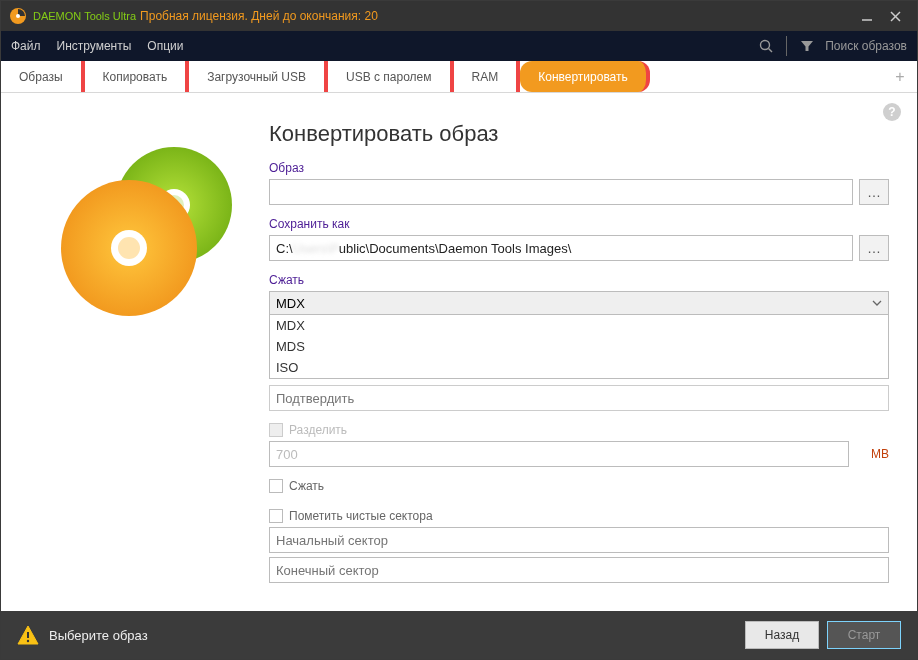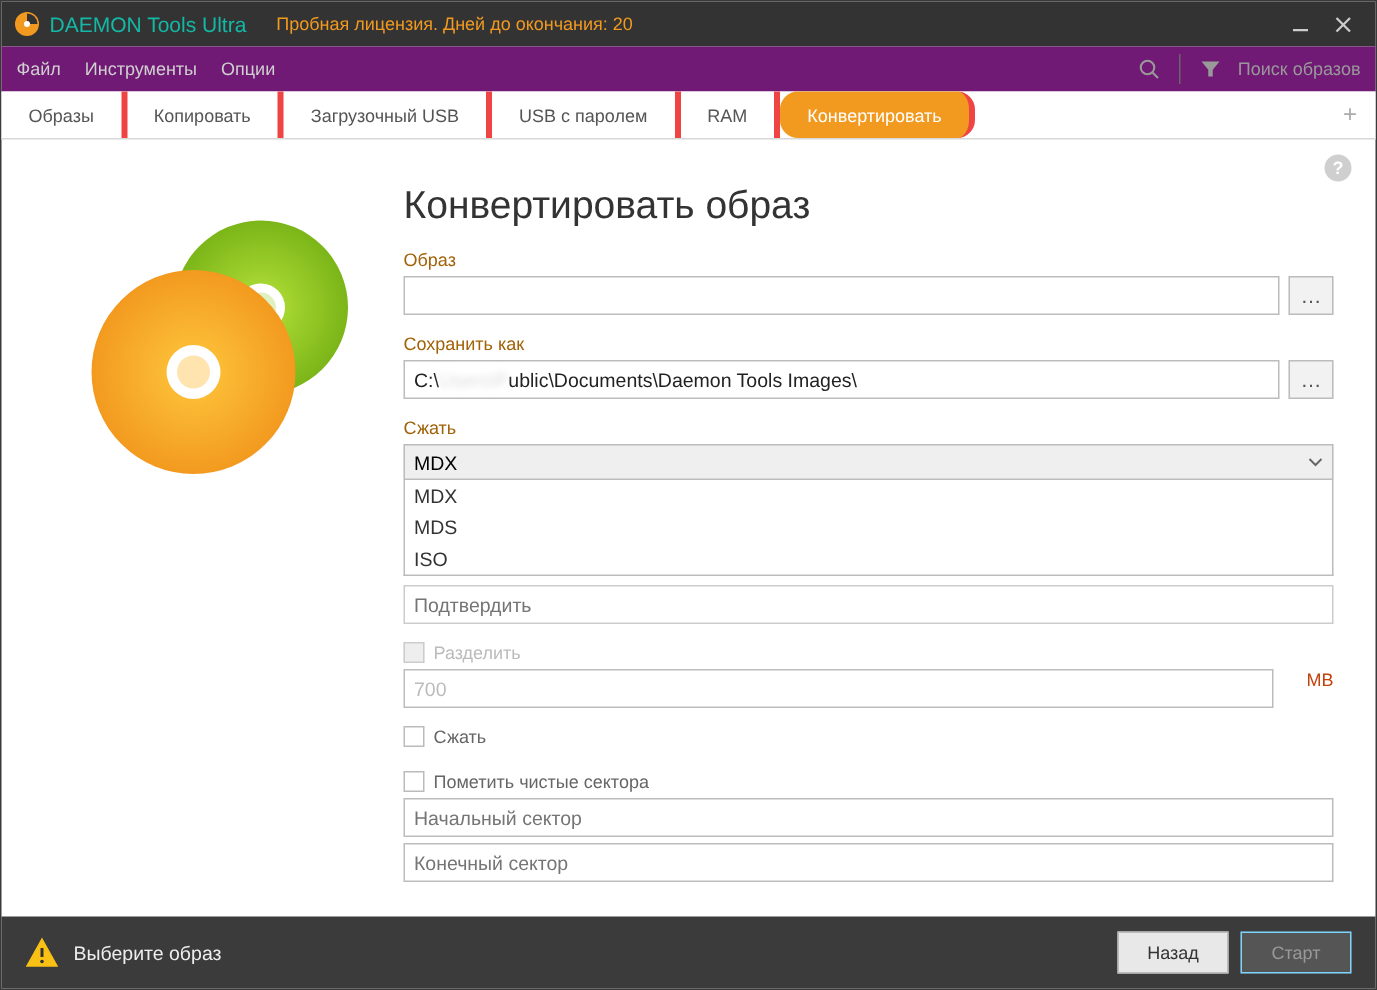--- a/index.html
+++ b/index.html
@@ -1,55 +1,55 @@
 <!DOCTYPE html>
 <html><head>
 <meta charset="utf-8">
 <style>
 * { margin:0; padding:0; box-sizing:border-box; font-family:"Segoe UI",Arial,sans-serif; }
 body { background:#f0f0f0; }
 .window { width:918px; height:660px; background:#fff; margin:0 auto; display:flex; flex-direction:column; border:1px solid #3a3a3a; }
 .titlebar { height:30px; background:#333333; display:flex; align-items:center; padding:0 8px; color:#d0d0d0; }
 .tb-logo { width:18px; height:18px; margin-right:6px; }
-.tb-title { font-size:14px; color:#14b8a6; }
-.tb-trial { font-size:12px; color:#f29a1f; margin-left:20px; }
+.tb-title { font-size:11px; color:#84cc16; }
+.tb-trial { font-size:12px; color:#f29a1f; margin-left:4px; }
 .tb-spacer { flex:1; }
 .tb-btn { width:28px; height:28px; display:flex; align-items:center; justify-content:center; color:#d0d0d0; font-size:14px; }
-.menubar { height:30px; background:#701a75; display:flex; align-items:center; padding:0 10px; color:#d0d0d0; font-size:12px; }
+.menubar { height:30px; background:#0f172a; display:flex; align-items:center; padding:0 10px; color:#d0d0d0; font-size:12px; }
 .menu-item { margin-right:16px; }
 .mb-spacer { flex:1; }
 .mb-icon { width:28px; height:28px; display:flex; align-items:center; justify-content:center; color:#999; }
 .mb-search-text { color:#999; font-size:12px; margin-left:4px; }
 .mb-divider { width:1px; height:20px; background:#666; margin:0 6px; }
 .tabsbar { height:32px; background:#ffffff; display:flex; align-items:stretch; border-bottom:1px solid #d8d8d8; font-size:12px; }
 .tab { padding:0 18px; display:flex; align-items:center; color:#555; border-right:4px solid #ef4444; }
 .tab.active { background:#f29a1f; color:#fff;border-radius:12px; }
 .tabs-spacer { flex:1; }
 .tab-plus { width:34px; display:flex; align-items:center; justify-content:center; color:#aaa; font-size:16px; }
 .content { flex:1; display:flex; padding:12px 28px 8px 28px; position:relative; overflow:hidden; }
 .help-icon { position:absolute; top:10px; right:16px; width:18px; height:18px; border-radius:50%; background:#cfcfcf; color:#fff; display:flex; align-items:center; justify-content:center; font-size:12px; font-weight:bold; }
 .left-illust { width:240px; padding-top:28px; display:flex; justify-content:center; }
 .form { flex:1; padding-top:16px; }
-.form h1 { font-size:26px; font-weight:400; color:#333; margin-bottom:14px; }
-.label { font-size:12px; color:#a16207; margin-bottom:4px; }
+.form h1 { font-size:22px; font-weight:400; color:#333; margin-bottom:14px; }
+.label { font-size:12px; color:#4c1d95; margin-bottom:4px; }
 .row { display:flex; align-items:stretch; margin-bottom:12px; }
 .input { flex:1; border:1px solid #bcbcbc; font-size:13px; padding:4px 6px; height:26px; background:#fff; color:#222; }
 .input.disabled { background:#fff; color:#bbb; }
 .btn-browse { width:30px; height:26px; border:1px solid #bcbcbc; background:#f2f2f2; margin-left:6px; display:flex; align-items:center; justify-content:center; font-size:14px; color:#555; }
 .select-wrap { position:relative; margin-bottom:0; }
 .select { width:100%; border:1px solid #bcbcbc; background:#efefef; height:24px; font-size:13px; padding:0 6px; display:flex; align-items:center; justify-content:space-between; }
 .dropdown { border:1px solid #bcbcbc; border-top:none; background:#fff; }
 .dropdown-item { font-size:13px; padding:3px 6px; color:#333; }
 .password-row { margin-top:6px; }
 .password-row .input { border-color:#ccc; color:#bbb; }
 .check-row { display:flex; align-items:center; margin-top:12px; font-size:12px; color:#666; }
 .check-row.disabled { color:#bbb; }
 .checkbox { width:14px; height:14px; border:1px solid #bbb; margin-right:6px; background:#fff; }
 .checkbox.disabled { background:#eee; border-color:#ccc; }
-.split-row { display:flex; margin-top:4px; }
+.split-row { display:flex; align-items:center; margin-top:4px; }
 .split-row .input { flex:1; color:#bbb; }
 .unit { font-size:12px; color:#c2410c; margin-left:22px; }
 .sector-row { margin-top:4px; }
 .sector-row .input { width:100%; color:#bbb; }
 .footer { height:48px; background:#3b3b3b; display:flex; align-items:center; padding:0 16px; }
 .footer-warn-icon { width:22px; height:22px; margin-right:10px; }
 .footer-msg { color:#eee; font-size:13px; }
 .footer-spacer { flex:1; }
 .footer-btn { height:28px; min-width:74px; padding:0 16px; font-size:12px; display:flex; align-items:center; justify-content:center; margin-left:8px; }
 .footer-btn.back { background:#e8e8e8; color:#333; border:1px solid #bbb;margin-left:17px; }

